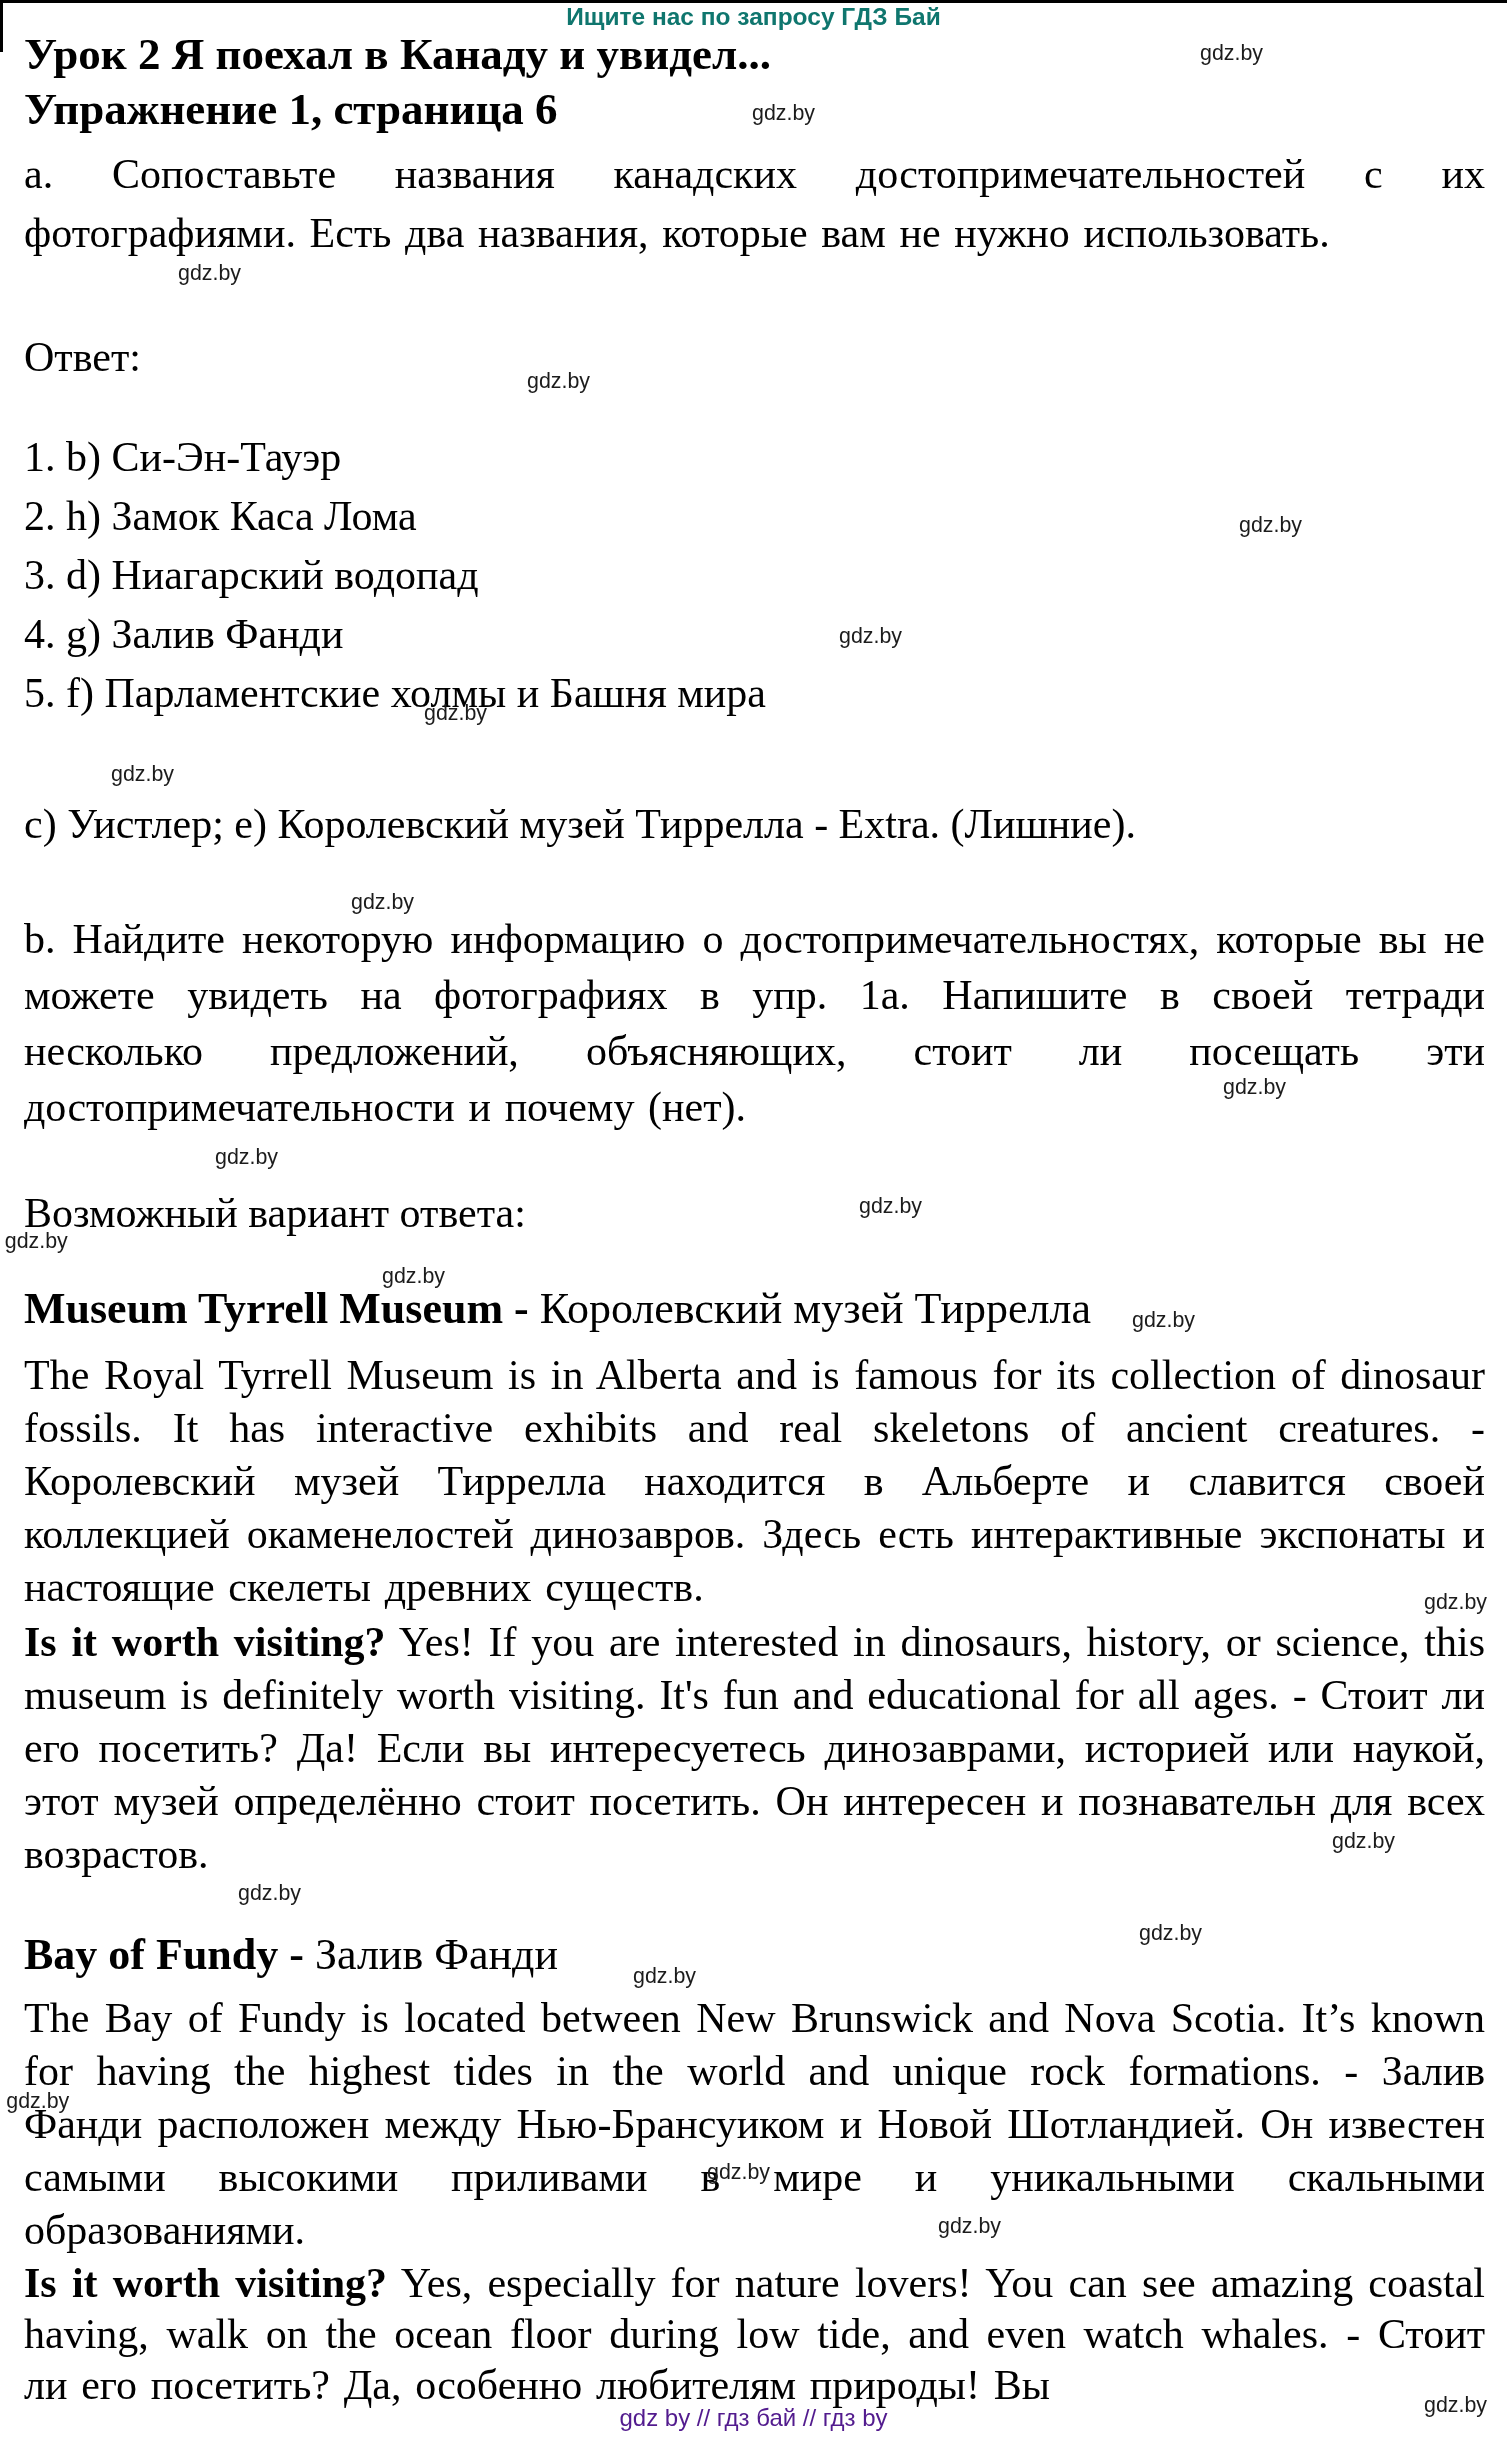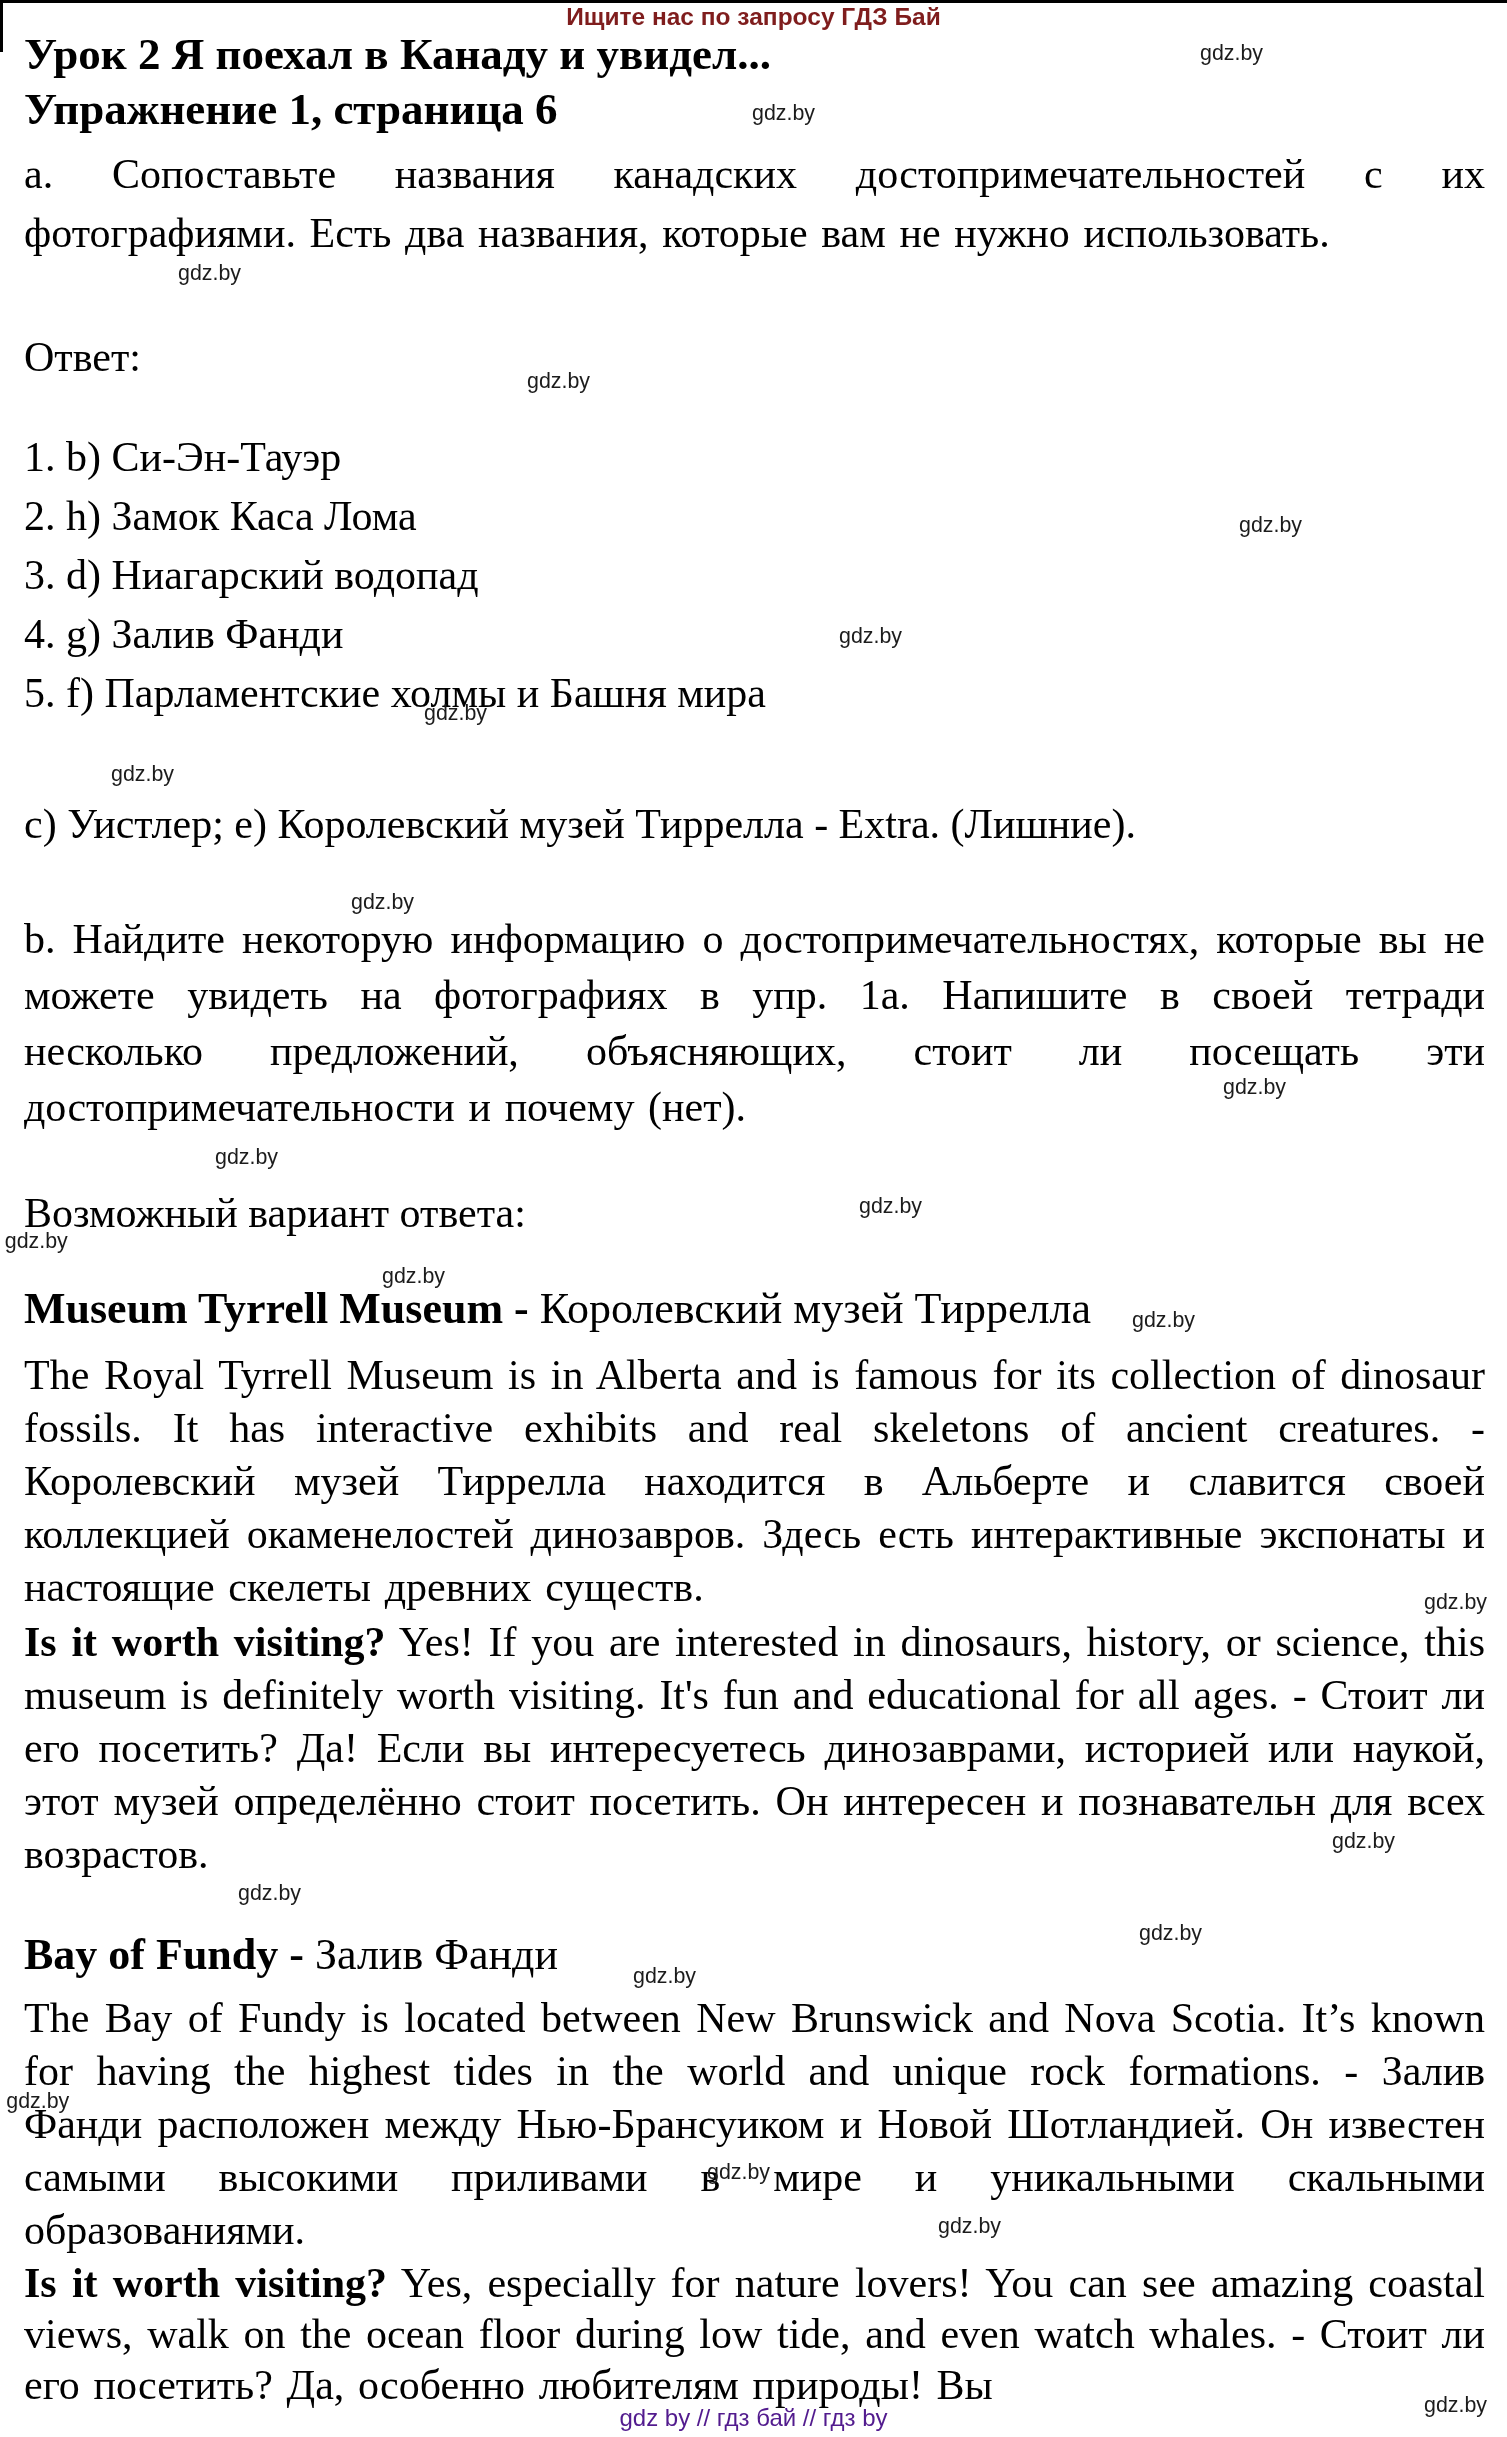--- a/index.html
+++ b/index.html
@@ -12,21 +12,21 @@
     overflow: hidden;
   }
   .edge-top { position: absolute; top: 0; left: 0; width: 100%; height: 3.2px; background: #000; }
   .edge-left { position: absolute; top: 0; left: 0; width: 3.2px; height: 52px; background: #000; }
 
   .banner {
     position: absolute; top: 3.2px; left: 0; width: 100%;
     text-align: center;
     font-family: "Liberation Sans", sans-serif;
     font-size: 24.5px; font-weight: bold;
-    color: #7f1d1d;
+    color: #0f766e;
   }
 
   .blk { position: absolute; left: 24px; width: 1461px; margin: 0; }
 
   .title    { top: 28.5px;  font-size: 45px; font-weight: bold; line-height: 1.15; }
   .subtitle { top: 84px; font-size: 45px; font-weight: bold; line-height: 1.15; }
 
   .para {
     font-size: 42px;
     text-align: justify;
@@ -104,21 +104,21 @@
   <h3 class="blk sec-heading pos-h1"><strong class="b">Museum Tyrrell Museum -</strong><span> Королевский музей Тиррелла</span></h3>
 
   <p class="blk para pos-desc1">The Royal Tyrrell Museum is in Alberta and is famous for its collection of dinosaur fossils. It has interactive exhibits and real skeletons of ancient creatures. - Королевский музей Тиррелла находится в Альберте и славится своей коллекцией окаменелостей динозавров. Здесь есть интерактивные экспонаты и настоящие скелеты древних существ.</p>
 
   <p class="blk para pos-worth1"><strong class="b">Is it worth visiting?</strong><span> Yes! If you are interested in dinosaurs, history, or science, this museum is definitely worth visiting. It's fun and educational for all ages. - Стоит ли его посетить? Да! Если вы интересуетесь динозаврами, историей или наукой, этот музей определённо стоит посетить. Он интересен и познавательн для всех возрастов.</span></p>
 
   <h3 class="blk sec-heading pos-h2"><strong class="b">Bay of Fundy -</strong><span> Залив Фанди</span></h3>
 
   <p class="blk para pos-desc2">The Bay of Fundy is located between New Brunswick and Nova Scotia. It’s known for having the highest tides in the world and unique rock formations. - Залив Фанди расположен между Нью-Брансуиком и Новой Шотландией. Он известен самыми высокими приливами в мире и уникальными скальными образованиями.</p>
 
-  <p class="blk para pos-worth2"><strong class="b">Is it worth visiting?</strong><span> Yes, especially for nature lovers! You can see amazing coastal views, walk on the ocean floor during low tide, and even watch whales. - Стоит ли его посетить? Да, особенно любителям природы! Вы</span></p>
+  <p class="blk para pos-worth2"><strong class="b">Is it worth visiting?</strong><span> Yes, especially for nature lovers! You can see amazing coastal having, walk on the ocean floor during low tide, and even watch whales. - Стоит ли его посетить? Да, особенно любителям природы! Вы</span></p>
 
   <div>
     <span class="wm" style="left:1200px; top:41px">gdz.by</span>
     <span class="wm" style="left:752px;  top:101px">gdz.by</span>
     <span class="wm" style="left:178px;  top:261px">gdz.by</span>
     <span class="wm" style="left:527px;  top:369px">gdz.by</span>
     <span class="wm" style="left:1239px; top:513px">gdz.by</span>
     <span class="wm" style="left:839px; top:624px">gdz.by</span>
     <span class="wm" style="left:424px;  top:701px">gdz.by</span>
     <span class="wm" style="left:111px;  top:762px">gdz.by</span>

